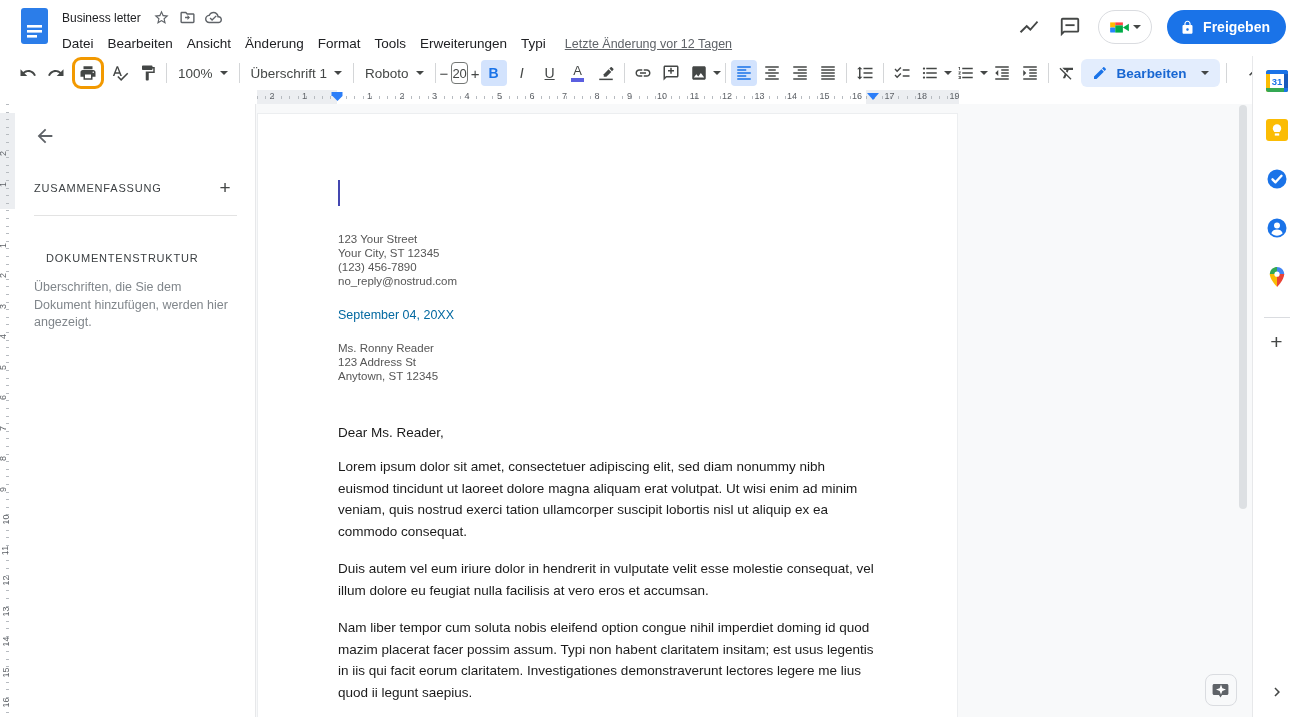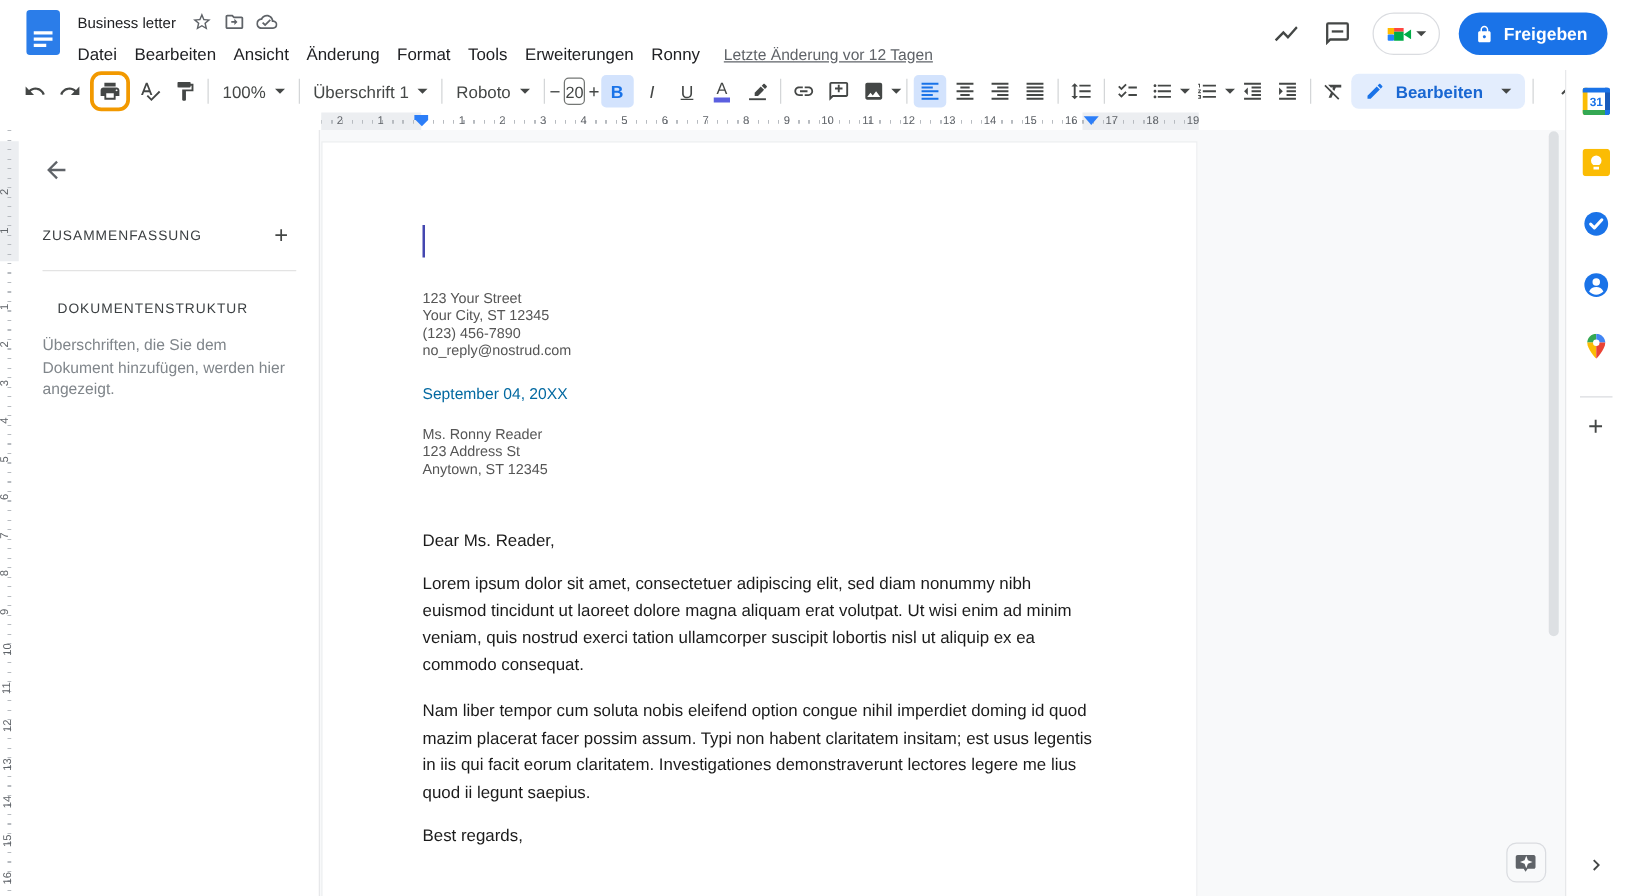--- a/index.html
+++ b/index.html
@@ -74,21 +74,21 @@
   .vnum { position:absolute; left:1px; transform:rotate(-90deg); font-size:9px; color:#5f6368; line-height:11px; }
 
   
   .sidebar { width:241px; border-right:1px solid #e7e8ea; background:#fff; padding:21px 18px 0 19px; flex:none; }
   .back-btn { width:22px; height:22px; cursor:pointer; }
   .back-btn svg { width:22px; height:22px; fill:#5f6368; }
   .summary-row { display:flex; align-items:center; justify-content:space-between; margin-top:25px; }
   .caption { font-size:11px; letter-spacing:.8px; color:#3c4043; font-weight:400; }
   .add-btn { font-size:19px; color:#444746; cursor:pointer; width:24px; height:24px; display:flex; align-items:center; justify-content:center; border-radius:50%; }
   .sb-divider { height:1px; background:#e3e3e3; margin-top:15px; }
-  .structure-label { margin-top:24px;padding-left:12px; }
+  .structure-label { margin-top:36px;padding-left:12px; }
   .hint { font-size:12.5px; color:#80868b; line-height:17.5px; margin-top:15px; width:196px; }
 
   
   .canvas { flex:1; background:#f8f9fa; position:relative; overflow:hidden; }
   .page { position:absolute; left:1px; top:9px; width:701px; height:900px; background:#fff; border:1px solid #eceef0; padding:64px 82px 0 80px; }
   .company-line { display:flex; align-items:flex-start; }
   .text-cursor { width:2px; height:26px; background:#4447b0; margin-right:1px; margin-top:2px; flex:none; }
   .company { font-size:25px; font-weight:700; color:#5b5fe0; line-height:30px; white-space:nowrap; }
   .addr { margin-top:26px; font-size:11.5px; line-height:14px; color:#565656; }
   .date-line { margin-top:20px; font-size:12.5px; color:#0369a1; }
@@ -135,21 +135,21 @@
         </span>
       </div>
       <div class="menu-row">
         <span class="menu-item">Datei</span>
         <span class="menu-item">Bearbeiten</span>
         <span class="menu-item">Ansicht</span>
         <span class="menu-item">Änderung</span>
         <span class="menu-item">Format</span>
         <span class="menu-item">Tools</span>
         <span class="menu-item">Erweiterungen</span>
-        <span class="menu-item">Ronny</span>
+        <span class="menu-item">Typi</span>
         <span class="last-edit">Letzte Änderung vor 12 Tagen</span>
       </div>
     </div>
     <div class="header-right">
       <span class="hbtn">
         <svg viewBox="0 0 24 24">
             <path d="M3.5 18.49l6-6.01 4 4L22 6.92l-1.41-1.41-7.09 7.97-4-4L2 16.99l1.5 1.5z"></path>
           </svg>
       </span>
       <span class="hbtn">
@@ -439,20 +439,21 @@
           <div>no_reply@nostrud.com</div>
         </div>
         <div class="date-line">September 04, 20XX</div>
         <div class="addr2">
           <div>Ms. Ronny Reader</div>
           <div>123 Address St</div>
           <div>Anytown, ST 12345</div>
         </div>
         <div class="salutation">Dear Ms. Reader,</div>
         <div class="para">Lorem ipsum dolor sit amet, consectetuer adipiscing elit, sed diam nonummy nibh euismod tincidunt ut laoreet dolore magna aliquam erat volutpat. Ut wisi enim ad minim veniam, quis nostrud exerci tation ullamcorper suscipit lobortis nisl ut aliquip ex ea commodo consequat.</div>
+        <div class="para">Duis autem vel eum iriure dolor in hendrerit in vulputate velit esse molestie consequat, vel illum dolore eu feugiat nulla facilisis at vero eros et accumsan.</div>
         <div class="para">Nam liber tempor cum soluta nobis eleifend option congue nihil imperdiet doming id quod mazim placerat facer possim assum. Typi non habent claritatem insitam; est usus legentis in iis qui facit eorum claritatem. Investigationes demonstraverunt lectores legere me lius quod ii legunt saepius.</div>
         <div class="closing">Best regards,</div>
       </div>
       <div class="scroll-thumb"></div>
       <div class="explore-btn">
         <svg width="20" height="20" viewBox="0 0 24 24">
           <path fill="#5f6368" d="M4 4h16c1.1 0 2 .9 2 2v10c0 1.1-.9 2-2 2h-6l-2 3-2-3H4c-1.1 0-2-.9-2-2V6c0-1.1.9-2 2-2z" transform="translate(0,1) scale(0.95)"></path>
           <path fill="#fff" d="M12 5.5l1.6 4.4 4.4 1.6-4.4 1.6L12 17.5l-1.6-4.4L6 11.5l4.4-1.6L12 5.5z"></path>
         </svg>
       </div>

